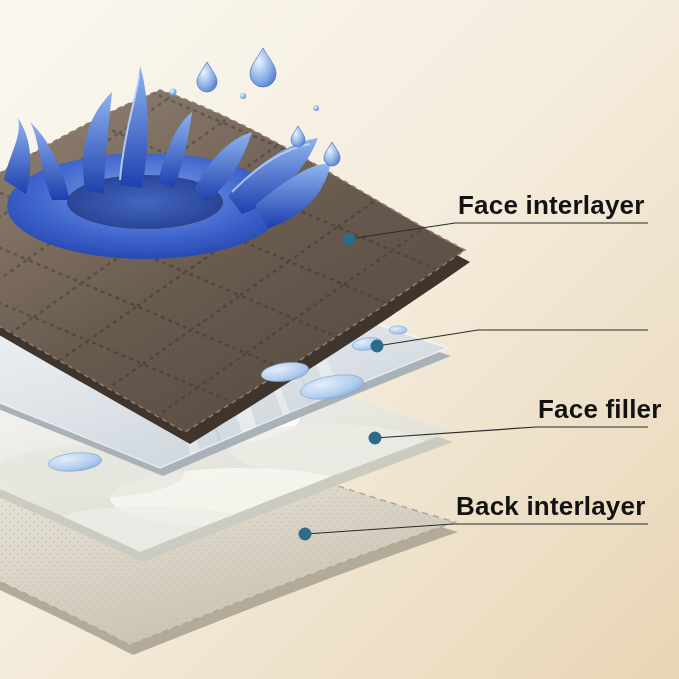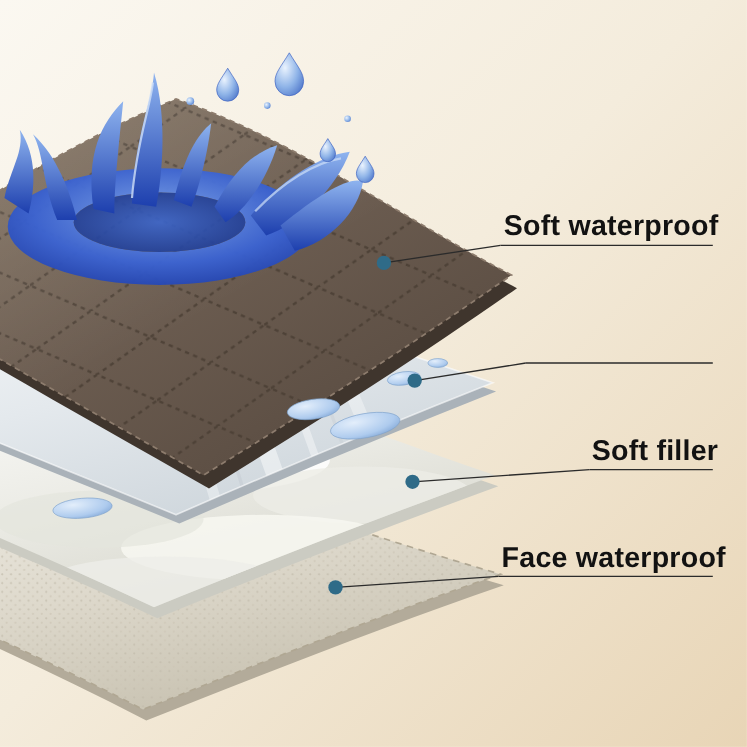--- a/index.html
+++ b/index.html
@@ -190,16 +190,16 @@
         <circle cx="375" cy="438" r="6.5" fill="#2f6b88"></circle>
       </g>
       <g>
         <line x1="305" y1="534" x2="453" y2="524" stroke="#2b2b2b" stroke-width="1.2"></line>
         <line x1="453" y1="524" x2="648" y2="524" stroke="#2b2b2b" stroke-width="1.2"></line>
         <circle cx="305" cy="534" r="6.5" fill="#2f6b88"></circle>
       </g>
     </g>
   </svg>
 
-  <div class="label" style="left:458px;top:190px">Soft waterproof</div>
-  <div class="label" style="left:538px;top:394px">Soft filler</div>
-  <div class="label" style="left:456px;top:491px">Face waterproof</div>
+  <div class="label" style="left:458px;top:190px">Face interlayer</div>
+  <div class="label" style="left:538px;top:394px">Face filler</div>
+  <div class="label" style="left:456px;top:491px">Back interlayer</div>
 </div>
 
 </body></html>

